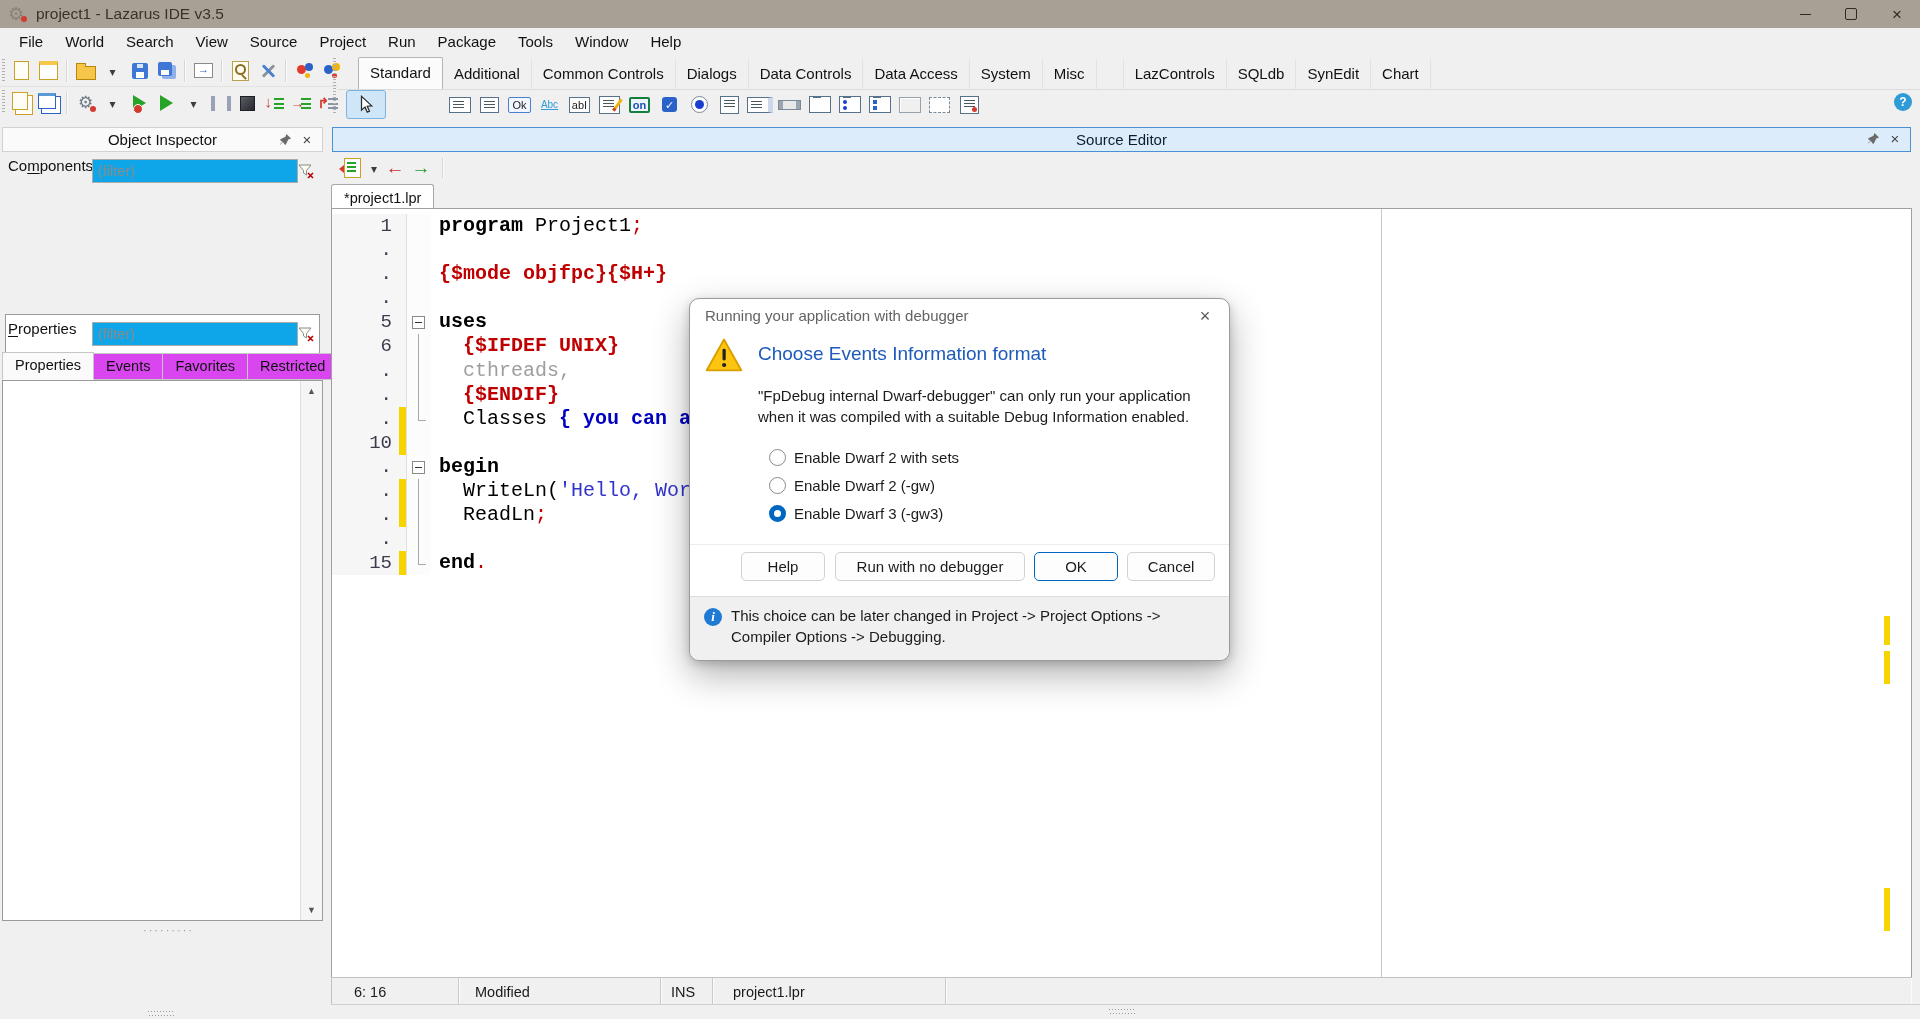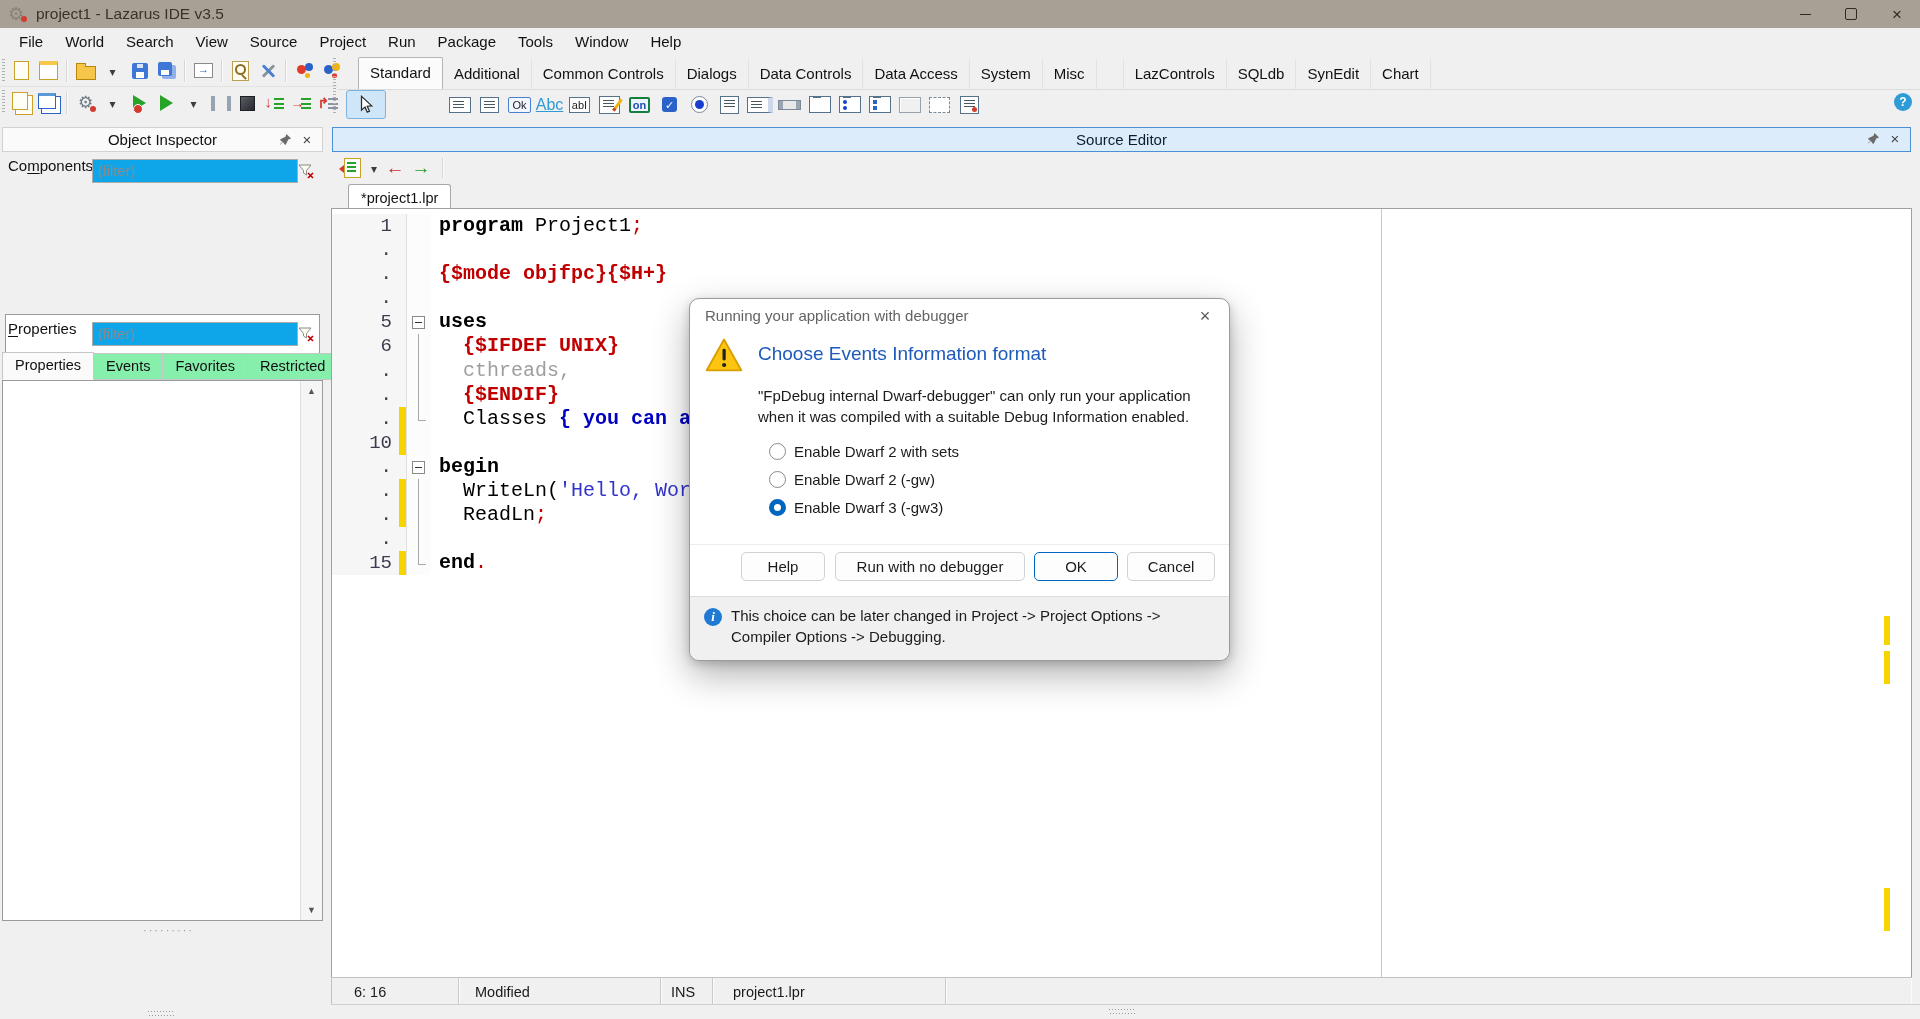--- a/index.html
+++ b/index.html
@@ -82,21 +82,21 @@
   .cursor-cell{width:38px;height:27px;margin-left:8px;background:#cfe6f8;border:1px solid #7db2dd;border-radius:3px;display:flex;align-items:center;justify-content:center}
   .comp-strip{display:flex;align-items:center;margin-left:60px}
   .pi{width:27px;height:26px;margin-right:3px;display:flex;align-items:center;justify-content:center;position:relative;font-style:normal}
   .pi .b{display:block;border:1px solid #56718a;background:#fff;position:relative}
   .pi .g{font-size:11px;line-height:12px;color:#222}
   .pi .b.ln{background-image:linear-gradient(#49575f,#49575f),linear-gradient(#49575f,#49575f),linear-gradient(#49575f,#49575f);
     background-size:11px 1px;background-position:3px 3px,3px 6px,3px 9px;background-repeat:no-repeat}
   .pi-menu .b{width:20px;height:14px}
   .pi-popup .b{width:17px;height:14px}
   .pi-button .g{border:1px solid #4a7fd0;background:#f2f7ff;padding:0 3px;border-radius:2px;line-height:14px}
-  .pi-label .g{color:#2e9bd6;font-size:16px;text-decoration:underline}
+  .pi-label .g{color:#2e9bd6;font-size:10px;text-decoration:underline}
   .pi-edit .g{border:1px solid #56718a;background:#fff;padding:0 2px;line-height:14px}
   .pi-memo .b{width:19px;height:16px}
   .pi-memo .b::after{content:"";position:absolute;right:0;bottom:1px;width:3px;height:11px;background:#f0b40f;border-bottom:3px solid #d23b2e;transform:rotate(35deg)}
   .pi-toggle .g{border:2px solid #15803d;background:#eef4ff;padding:0 2px;border-radius:2px;color:#1a4fb0;font-weight:bold;line-height:12px}
   .pi-check .g{width:15px;height:15px;background:#2a62c9;border-radius:3px;color:#fff;display:flex;align-items:center;justify-content:center}
   .pi-radio .b{width:15px;height:15px;border-radius:50%;border:1px solid #7a8a9a}
   .pi-radio .b::after{content:"";position:absolute;inset:3px;border-radius:50%;background:#1a3fd0}
   .pi-list .b{width:17px;height:16px}
   .pi-combo .b{width:20px;height:14px;border-right:5px solid #cdd8ea}
   .pi-scroll .b{width:21px;height:8px;background:#e8e8e8;border-color:#7a8a9a;background-image:linear-gradient(#9aa5b0,#9aa5b0),linear-gradient(#9aa5b0,#9aa5b0);background-size:4px 100%;background-position:0 0,100% 0;background-repeat:no-repeat}
@@ -124,41 +124,41 @@
   .oi-row{position:absolute;left:0;width:323px;height:26px;display:flex;align-items:flex-start}
   .oi-row .lbl{margin-left:8px;white-space:nowrap}
   .oi-row .lbl u{text-underline-offset:2px}
   .oi-filter{position:absolute;left:92px;top:1px;width:194px;height:22px;border:1px solid #ababab;background:#0ea5e9;
     font-family:"Liberation Sans",sans-serif;font-size:14.5px;padding:0 5px;color:#222}
   .oi-filter::placeholder{color:#8a8a8a}
   .funnel{position:absolute;right:6px;top:2px;width:22px;height:22px;display:flex;align-items:center;justify-content:center}
   .oi-list{position:absolute;left:5px;top:187px;width:313px;height:117px;background:#fff;border:1px solid #9a9a9a}
   .dots{position:absolute;color:#9a9a9a;font-size:11px;letter-spacing:2px;line-height:6px}
   .oi-tabs{position:absolute;left:2px;top:226px;width:319px;height:27px;display:flex;align-items:flex-end;font-size:14.5px}
-  .oi-tab{padding:4px 12px 5px;border:1px solid #c6c6c6;border-left:none;background:#86efac;line-height:16px}
+  .oi-tab{padding:4px 12px 5px;border:1px solid #c6c6c6;border-left:none;background:#d946ef;line-height:16px}
   .oi-tab:first-child{border-left:1px solid #c6c6c6}
   .oi-tab.active{background:#fafafa;border-bottom-color:#fafafa;padding-bottom:6px}
   .oi-grid{position:absolute;left:2px;top:253px;width:319px;height:539px;background:#fff;border:1px solid #9a9a9a}
   .oi-scroll{position:absolute;right:0;top:0;width:21px;height:100%;background:#f5f5f5;border-left:1px solid #e0e0e0}
   .sarrow{position:absolute;left:0;width:21px;height:20px;display:flex;align-items:center;justify-content:center;font-size:9px;color:#555}
 
   
   .se{position:absolute;left:331px;top:127px;width:1579px;height:877px;background:#f0f0f0}
   .se-titlebar{position:absolute;left:1px;top:0;width:1577px;height:23px;background:#dcecfb;border:1px solid #4b8fd5;
     display:flex;align-items:center;justify-content:center;font-size:15px;color:#0b1e33}
   .se-titlebar .hbtns{position:absolute;right:4px;top:0;height:21px;display:flex;align-items:center}
   .se-toolbar{position:absolute;left:0;top:27px;width:100%;height:28px;display:flex;align-items:center;padding-left:8px}
   .ic-jump{width:15px;height:18px;border:1px solid #c9a227;background:#fff}
   .ic-jump::after{content:"";position:absolute;left:2px;top:3px;width:9px;height:11px;background:repeating-linear-gradient(180deg,#27a327 0 2px,transparent 2px 4px)}
   .ic-jump::before{content:"";position:absolute;left:-6px;top:6px;border-top:4px solid transparent;border-bottom:4px solid transparent;border-right:5px solid #d23b2e}
   .nav{font-size:19px;font-weight:bold;width:26px;text-align:center}
   .nav-back{color:#c1272d}
   .nav-fwd{color:#1d9a1d}
   .se-tabs{position:absolute;left:0;top:55px;width:100%;height:27px}
-  .se-tab{position:absolute;left:17px;top:2px;height:25px;background:#fff;border:1px solid #a7a7a7;border-bottom:none;
+  .se-tab{position:absolute;left:0;top:2px;height:25px;background:#fff;border:1px solid #a7a7a7;border-bottom:none;
     border-radius:3px 3px 0 0;display:flex;align-items:center;padding:0 12px;font-size:14.5px;color:#111}
   .code-area{position:absolute;left:0;top:81px;width:1579px;height:769px;background:#fff;border:1px solid #a0a0a0;overflow:hidden}
   .code-scroll{position:absolute;inset:0;padding-top:5px}
   .code-row{display:flex;height:24.1px;line-height:24.1px;font-family:"Liberation Mono",monospace;font-size:20px;white-space:pre}
   .gut{width:60px;flex:0 0 auto;text-align:right;padding-right:7px;font-size:19px;color:#3c3c50;background:#f6f6f6}
   .bar{width:7px;flex:0 0 auto;background:#f6f6f6}
   .bar.mod{background:#f5d400}
   .fold{width:24px;flex:0 0 auto;position:relative;border-left:1px solid #e0e0e0;background:#fcfcfc}
   .fold.pipe::before{content:"";position:absolute;left:11px;top:0;bottom:0;width:1px;background:#a8a8a8}
   .fold.corner::before{content:"";position:absolute;left:11px;top:0;height:13px;width:1px;background:#a8a8a8}
@@ -188,21 +188,21 @@
 
   
   .dialog{position:absolute;left:689px;top:298px;width:539px;height:361px;background:#fff;border:1px solid #9b9b9b;
     border-radius:10px;box-shadow:0 14px 36px rgba(0,0,0,.30),0 3px 10px rgba(0,0,0,.18);font-size:15px;color:#1b1b1b}
   .dlg-title{position:absolute;left:0;top:0;right:0;height:32px;display:flex;align-items:center;padding-left:15px;color:#636363;font-size:15px}
   .dlg-close{position:absolute;right:12px;top:5px;width:24px;height:24px;display:flex;align-items:center;justify-content:center;color:#5a5a5a;font-size:18px}
   .dlg-heading{position:absolute;left:68px;top:44px;font-size:19px;color:#1d5abc}
   .warn{position:absolute;left:14px;top:38px}
   .dlg-msg{position:absolute;left:68px;top:86px;line-height:21px}
   .dlg-radios{position:absolute;left:79px;top:144px}
-  .rrow{display:flex;height:28px}
+  .rrow{display:flex;align-items:center;height:28px}
   .rdo{width:17px;height:17px;border:1px solid #8a8a8a;border-radius:50%;background:#fff;box-sizing:border-box;flex:0 0 auto}
   .rdo.sel{border:5px solid #0067c0}
   .rlabel{margin-left:8px;white-space:nowrap}
   .dlg-sep{position:absolute;left:0;right:0;top:245px;height:1px;background:#ececec}
   .dlg-btns{position:absolute;left:0;top:253px;width:100%;height:30px}
   .dbtn{position:absolute;top:0;height:29px;background:#fdfdfd;border:1px solid #d2d2d2;border-radius:5px;
     font-family:"Liberation Sans",sans-serif;font-size:15px;color:#1b1b1b;display:flex;align-items:center;justify-content:center}
   .dbtn:nth-child(1){left:51px;width:84px}
   .dbtn:nth-child(2){left:145px;width:190px}
   .dbtn:nth-child(3){left:344px;width:84px}

